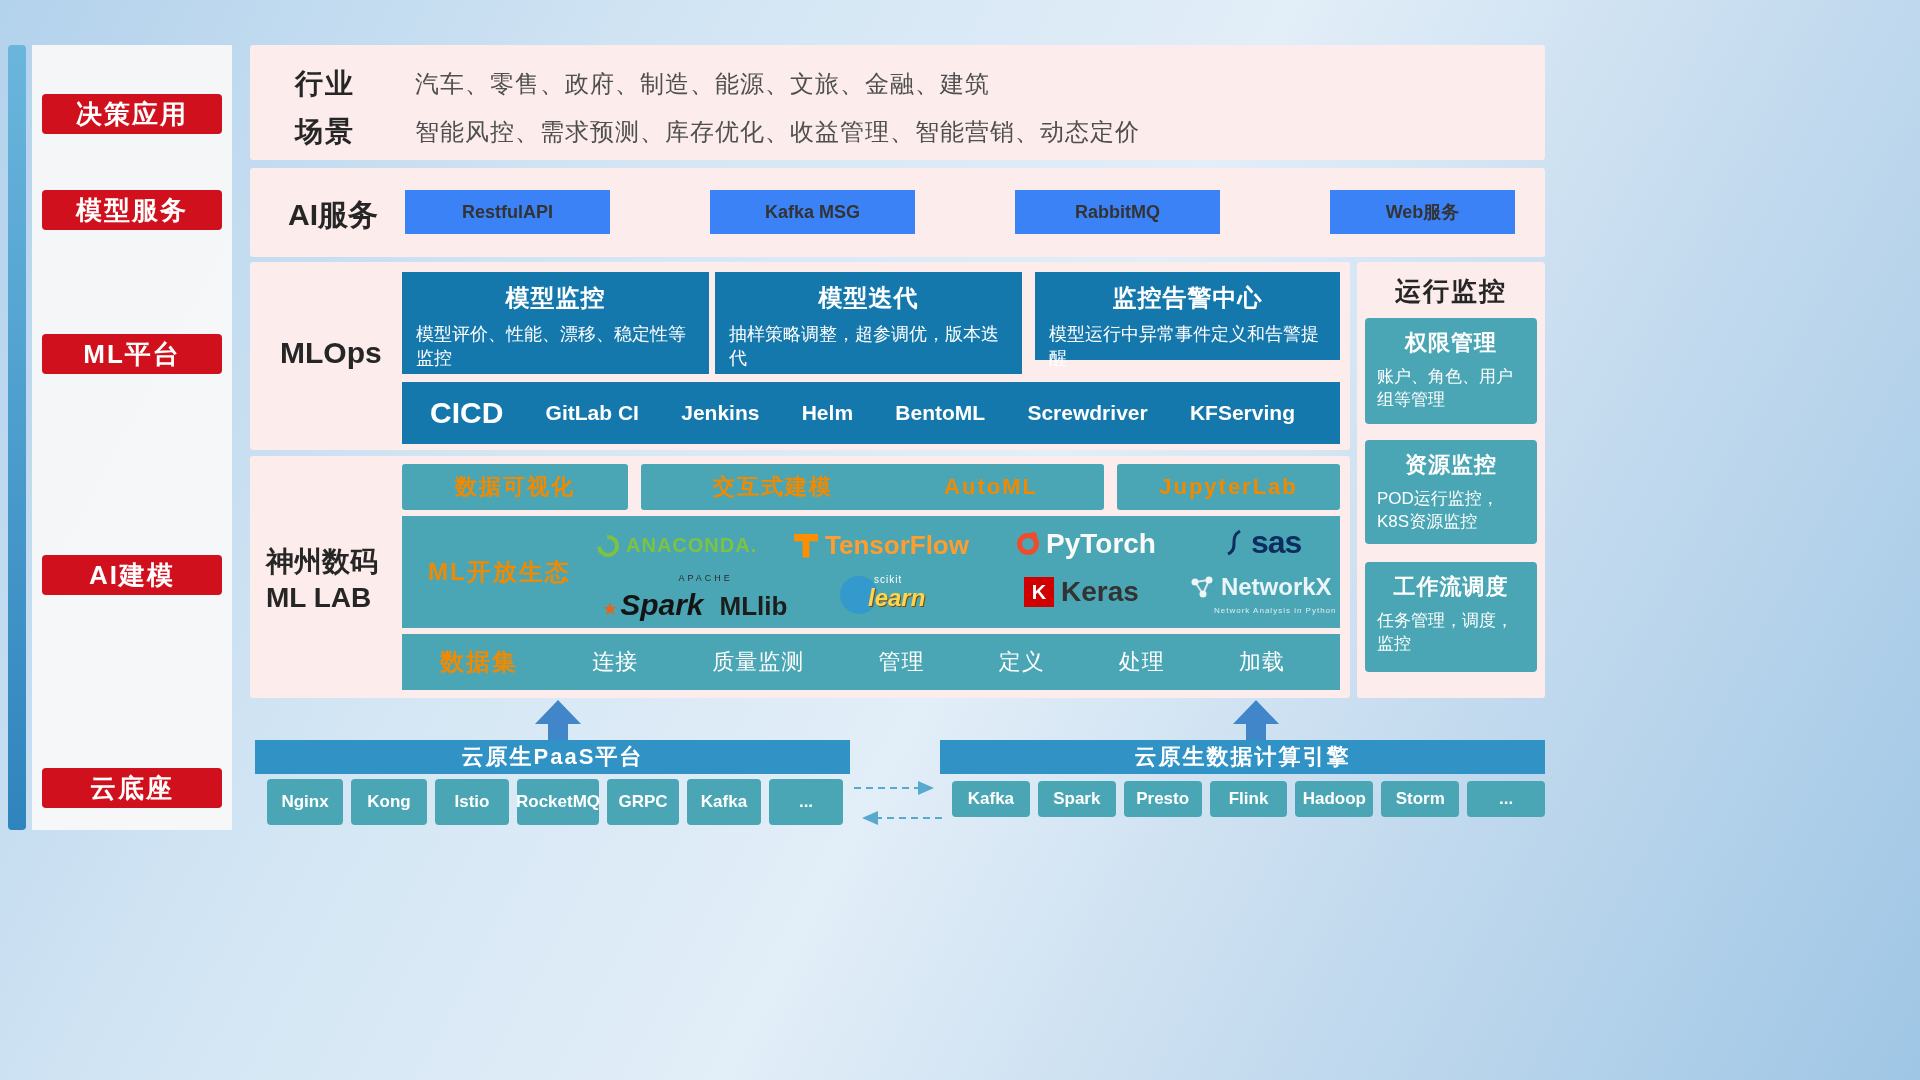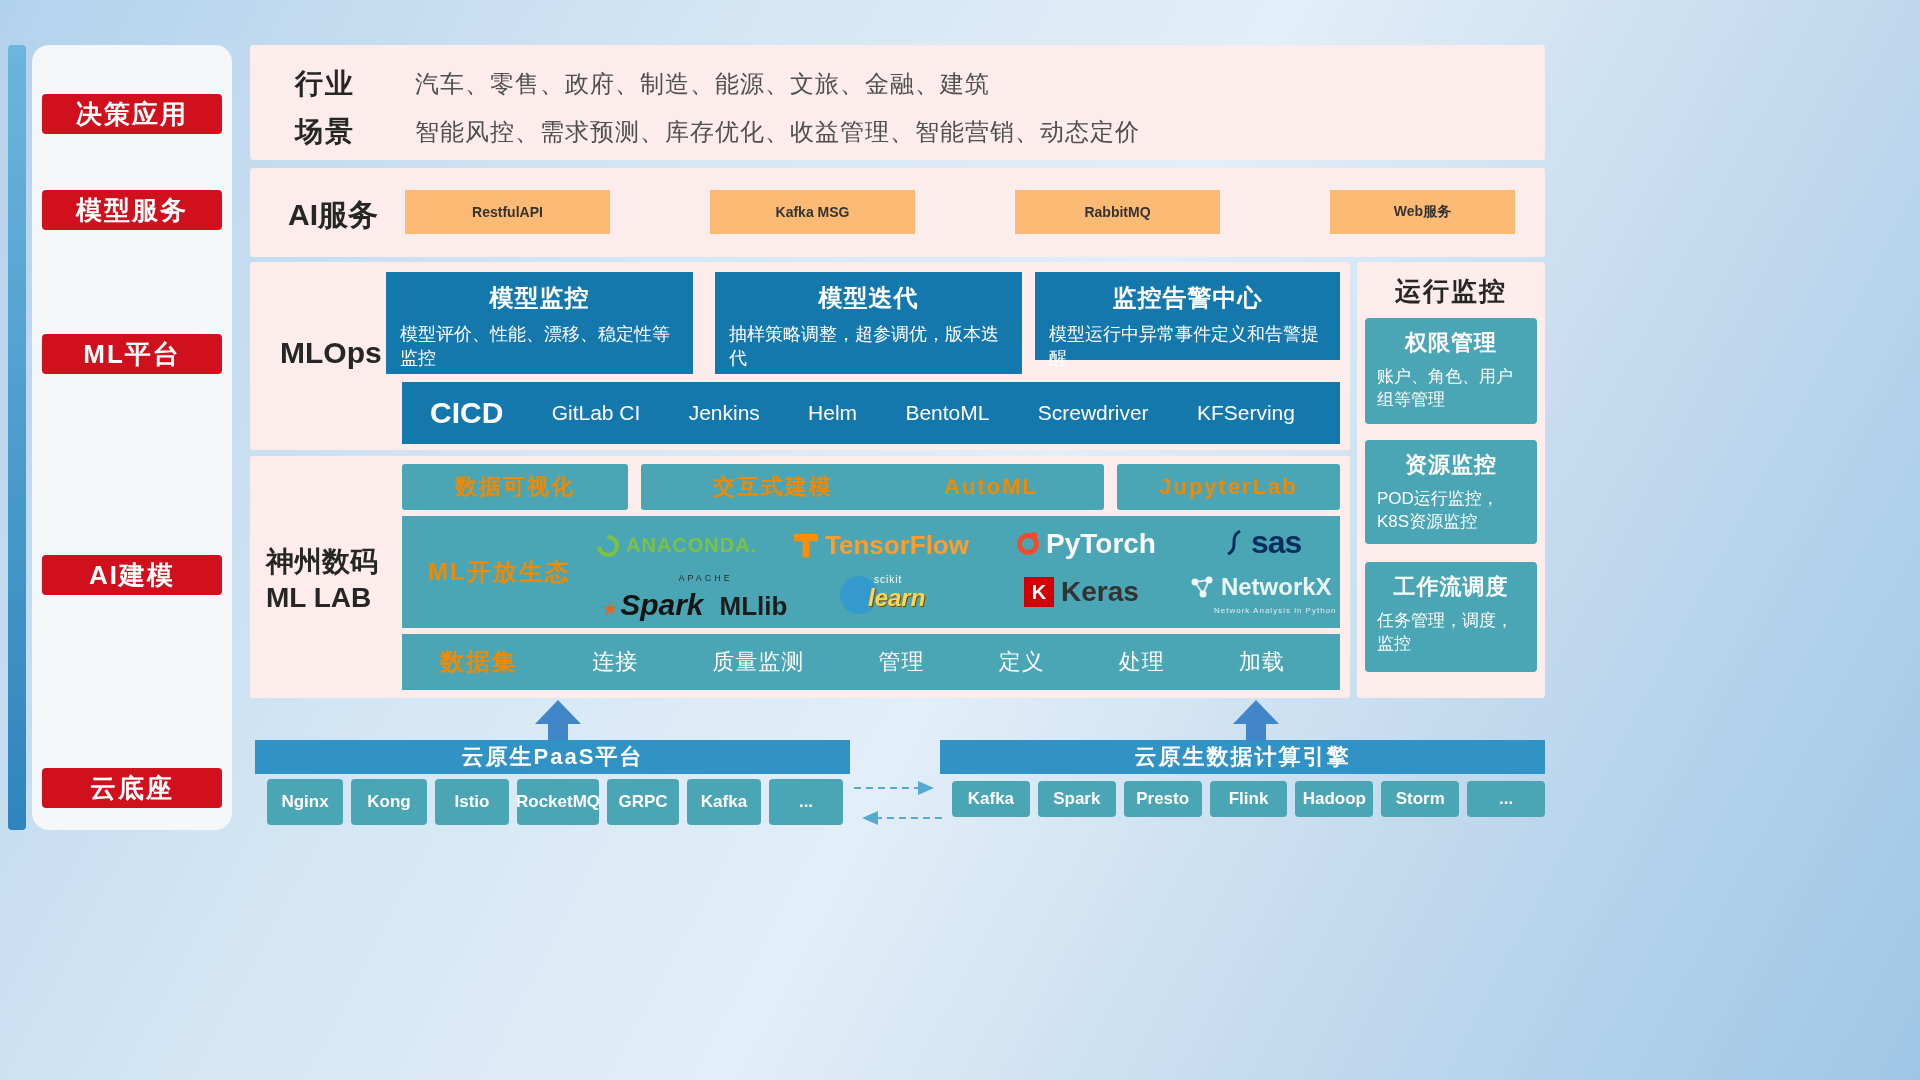--- a/index.html
+++ b/index.html
@@ -4,42 +4,42 @@
 <style>
   * { margin:0; padding:0; box-sizing:border-box; }
   html,body { width:1920px; height:1080px; }
   body { font-family:"Liberation Sans","DejaVu Sans",sans-serif; color:#2b2b2b; }
   .page { position:relative; width:1920px; height:1080px; overflow:hidden;
           background:linear-gradient(118deg,#b3d2ec 0%,#d4e6f4 30%,#e2eef8 52%,#c6dcef 72%,#9fc6e5 100%); }
 
   .left-strip { position:absolute; left:8px; top:45px; width:18px; height:785px; border-radius:4px;
                 background:linear-gradient(#6ab6dd,#2f84bd); }
   .sidebar { position:absolute; left:32px; top:45px; width:200px; height:785px;
-             background:rgba(248,248,248,0.95); border-radius:17px; }
+             background:rgba(248,248,248,0.95); border-radius:1px; }
   .red-btn { position:absolute; left:10px; width:180px; height:40px; background:#d0101c; color:#fff;
              font-size:26px; font-weight:bold; letter-spacing:2px; border-radius:4px;
              display:flex; align-items:center; justify-content:center; }
 
   .band { position:absolute; background:#fceceb; border-radius:3px; }
 
   .row-label { position:absolute; font-size:28px; font-weight:bold; color:#262626; letter-spacing:2px; }
   .row-text  { position:absolute; font-size:24px; color:#4f4f4f; letter-spacing:1px; }
 
   .sec-label { position:absolute; font-size:30px; font-weight:bold; color:#262626; }
-  .gray-btn  { position:absolute; height:44px; background:#fdba74; color:#333; font-size:14px; font-weight:bold;
+  .gray-btn  { position:absolute; height:44px; background:#3b82f6; color:#333; font-size:18px; font-weight:bold;
                display:flex; align-items:center; justify-content:center; }
 
   .blue-card { position:absolute; background:#1578ad; color:#fff; }
   .bc-title  { text-align:center; font-size:24px; font-weight:bold; padding-top:10px; letter-spacing:1px; }
   .bc-desc   { font-size:18px; padding:8px 14px 0 14px; line-height:1.35; }
 
   .cicd-bar  { position:absolute; background:#1578ad; color:#fff; display:flex; align-items:center;
                padding:0 45px 0 28px; justify-content:space-between; }
   .cicd-label{ font-size:30px; font-weight:bold; }
-  .cicd-item { font-size:21px; font-weight:normal;margin-left:24px; }
+  .cicd-item { font-size:21px; font-weight:bold;margin-left:24px; }
 
   .teal-chip { position:absolute; background:#4aa6b4; border-radius:3px; display:flex; align-items:center;
                justify-content:center; color:#f18a00; font-size:22px; font-weight:bold; letter-spacing:2px; }
   .eco-block { position:absolute; background:#4aa6b4; }
   .eco-label { position:absolute; left:26px; top:50%; transform:translateY(-50%); color:#f18a00;
                font-size:24px; font-weight:bold; letter-spacing:2px; }
   .logo { position:absolute; display:flex; align-items:center; gap:7px; white-space:nowrap; }
 
   .data-row  { position:absolute; background:#4aa6b4; display:flex; align-items:center;
                justify-content:space-between; padding:0 55px 0 38px; }
@@ -120,21 +120,21 @@
     <div class="sec-label" style="left:38px;top:27px">AI服务</div>
     <div class="gray-btn" style="left:155px;top:22px;width:205px">RestfulAPI</div>
     <div class="gray-btn" style="left:460px;top:22px;width:205px">Kafka MSG</div>
     <div class="gray-btn" style="left:765px;top:22px;width:205px">RabbitMQ</div>
     <div class="gray-btn" style="left:1080px;top:22px;width:185px">Web服务</div>
   </div>
 
   <div class="band" style="left:250px;top:262px;width:1100px;height:188px">
     <div class="sec-label" style="left:30px;top:74px">MLOps</div>
 
-    <div class="blue-card" style="left:136px;top:10px;width:307px;height:102px">
+    <div class="blue-card" style="left:152px;top:10px;width:307px;height:102px">
       <div class="bc-title">模型监控</div>
       <div class="bc-desc">模型评价、性能、漂移、稳定性等监控</div>
     </div>
     <div class="blue-card" style="left:465px;top:10px;width:307px;height:102px">
       <div class="bc-title">模型迭代</div>
       <div class="bc-desc">抽样策略调整，超参调优，版本迭代</div>
     </div>
     <div class="blue-card" style="left:785px;top:10px;width:305px;height:88px">
       <div class="bc-title">监控告警中心</div>
       <div class="bc-desc">模型运行中异常事件定义和告警提醒</div>

